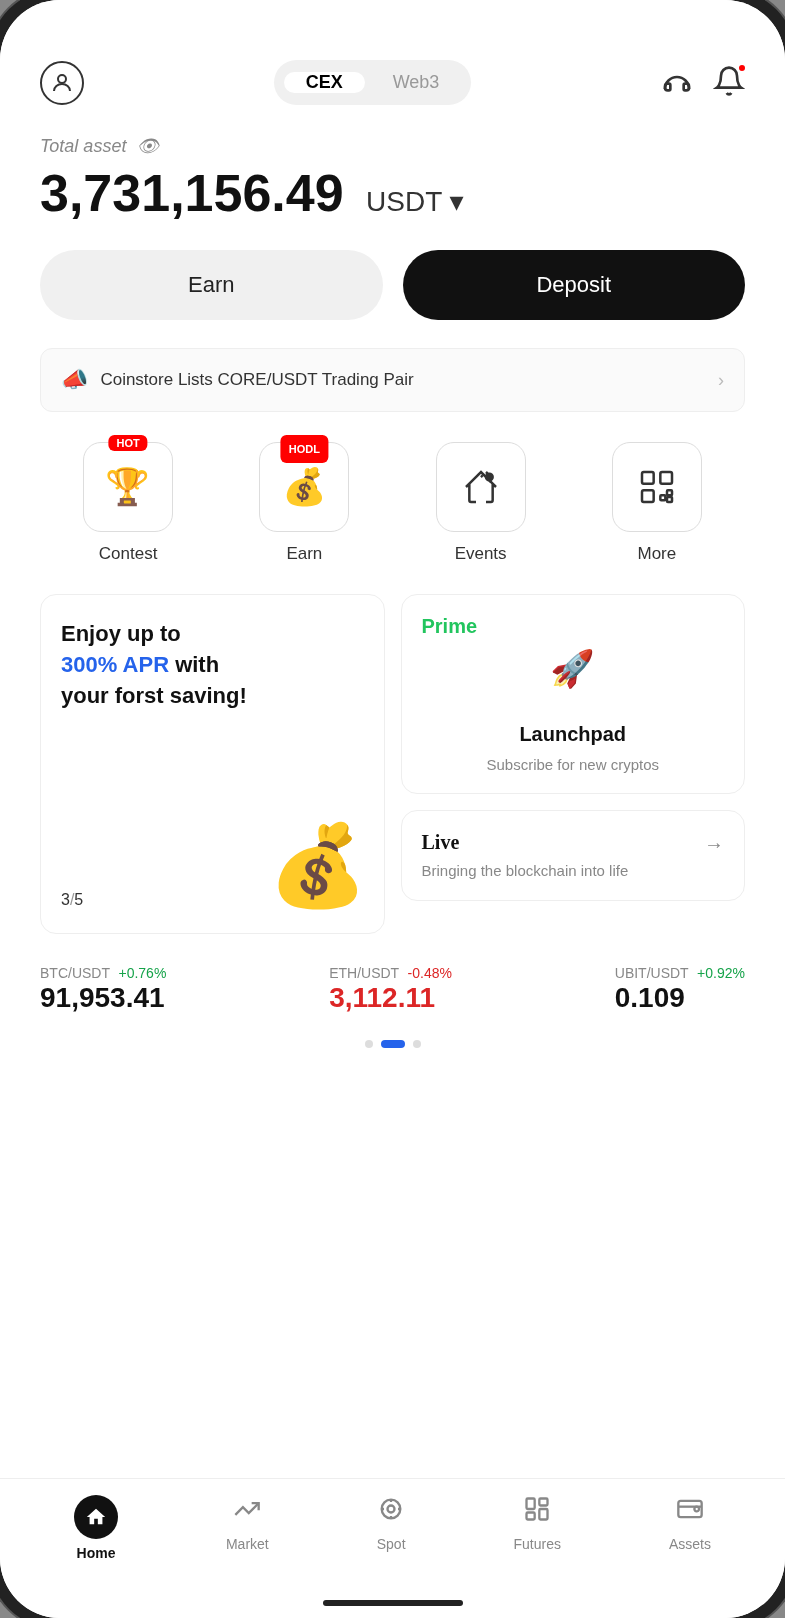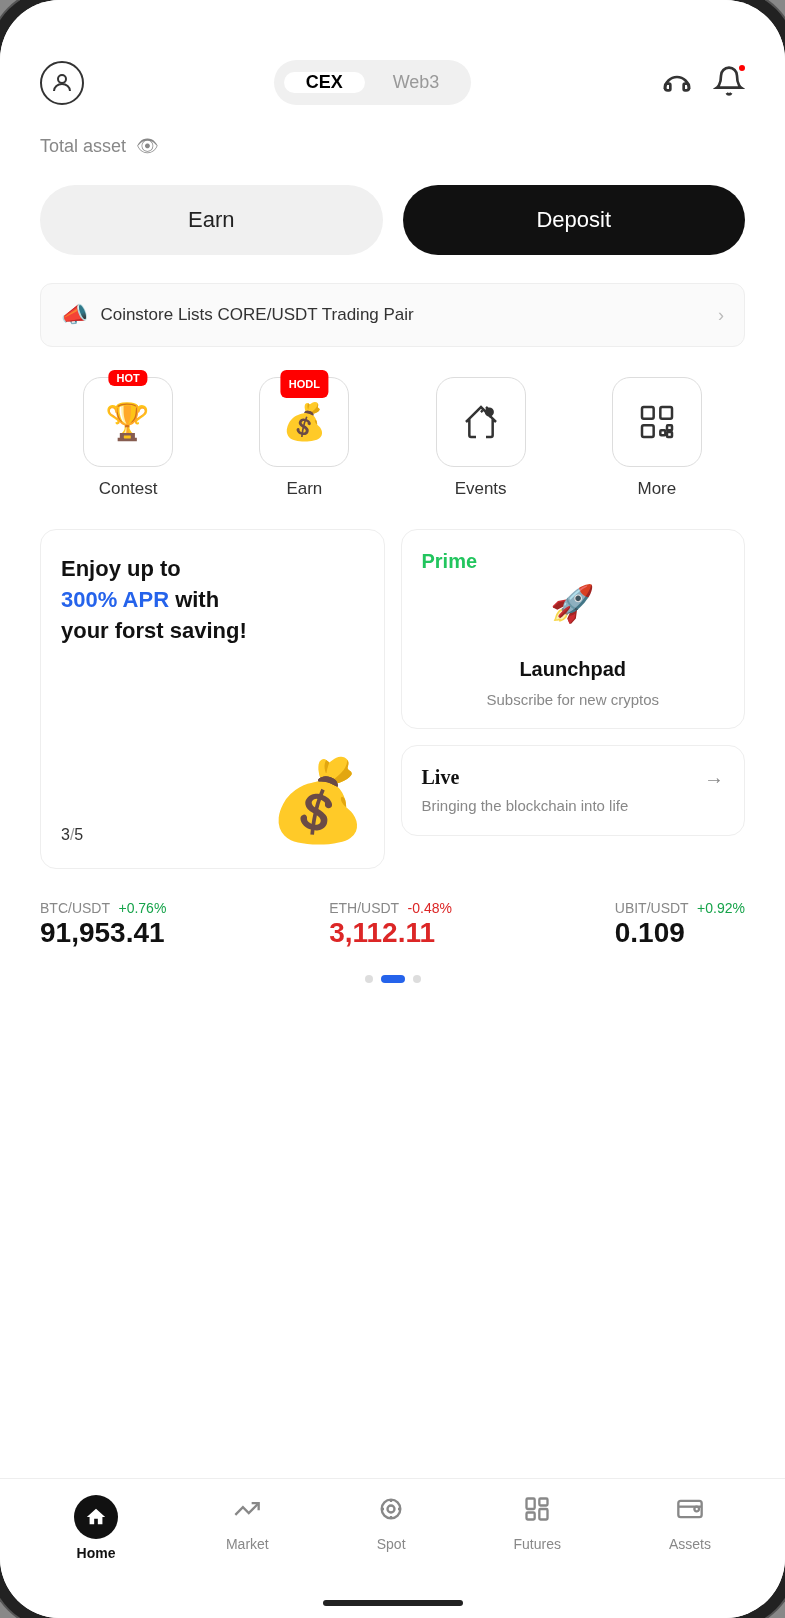--- a/index.html
+++ b/index.html
@@ -92,20 +92,21 @@
       padding: 10px 40px 0;
       background: #fff;
     }
     .asset-label {
       display: flex;
       align-items: center;
       gap: 10px;
       color: #888;
       font-size: 18px;
       margin-bottom: 8px;
+      font-style: italic;
     }
     .asset-amount {
       font-size: 52px;
       font-weight: 800;
       color: #111;
       line-height: 1.1;
       margin-bottom: 6px;
     }
     .asset-currency {
       font-size: 28px;
@@ -458,20 +459,27 @@
     </div>
   </div>
 
   <div class="main-content">
 
     <div>
       <div class="asset-label">
         <span>Total asset</span>
         <span class="eye-icon">👁</span>
       </div>
+      <div class="asset-amount">
+        <span>3,731,156.49</span>
+        <span class="asset-currency">
+          <span>USDT</span>
+          <span>▾</span>
+        </span>
+      </div>
     </div>
 
     <div class="action-buttons">
       <button class="btn-earn">Earn</button>
       <button class="btn-deposit">Deposit</button>
     </div>
 
     <div class="announcement">
       <div class="announcement-left">
         <span class="megaphone">📣</span>

